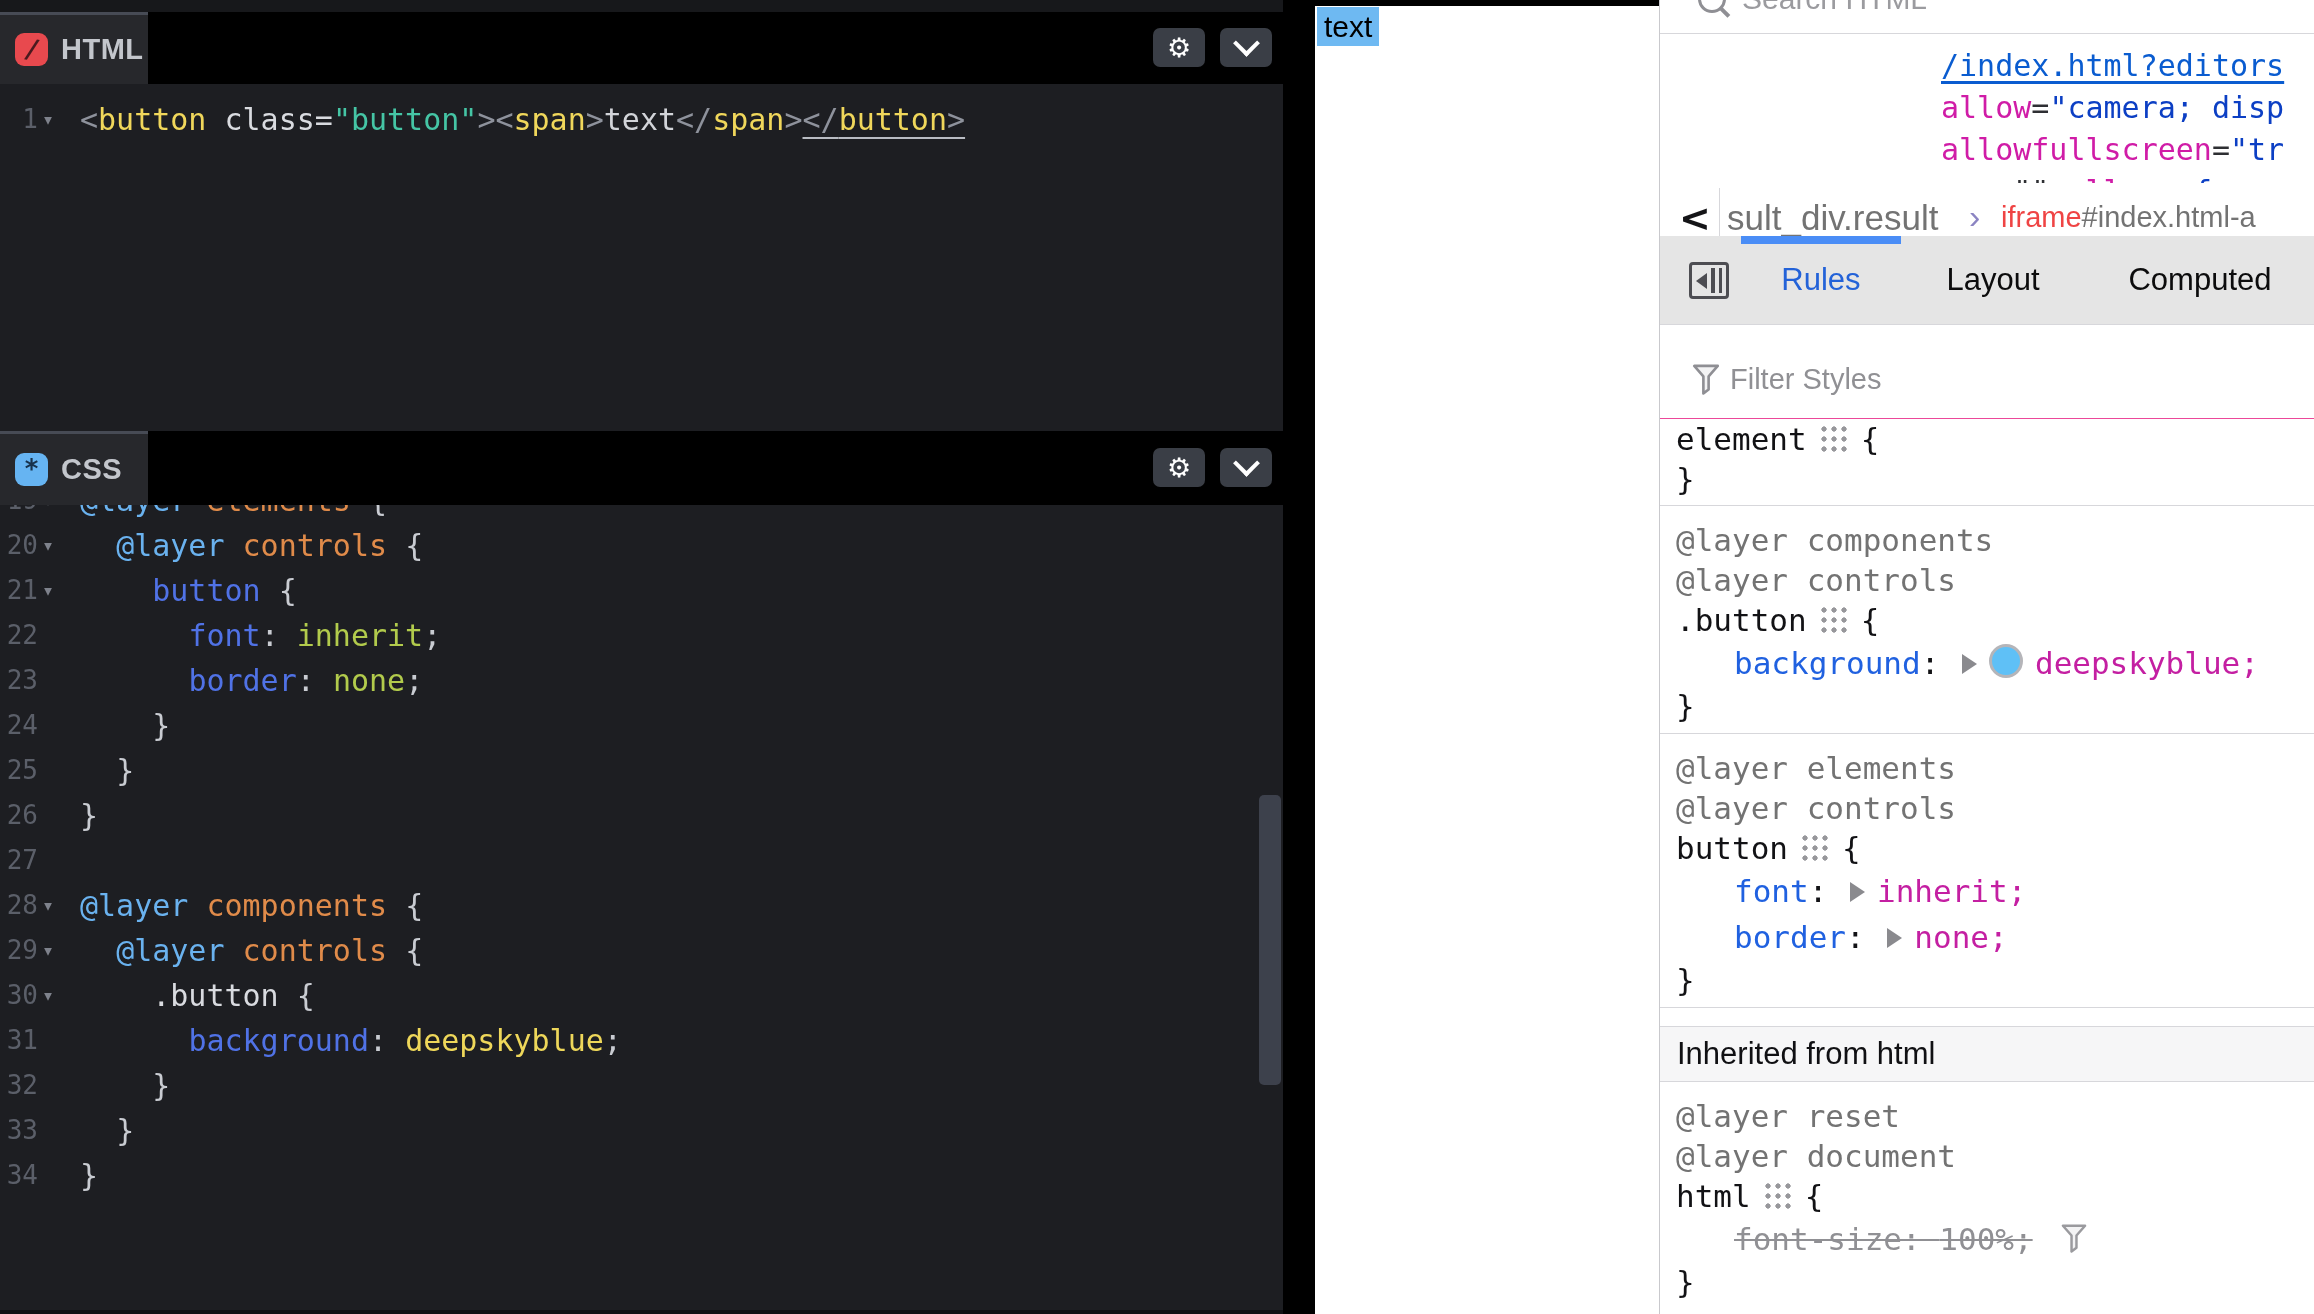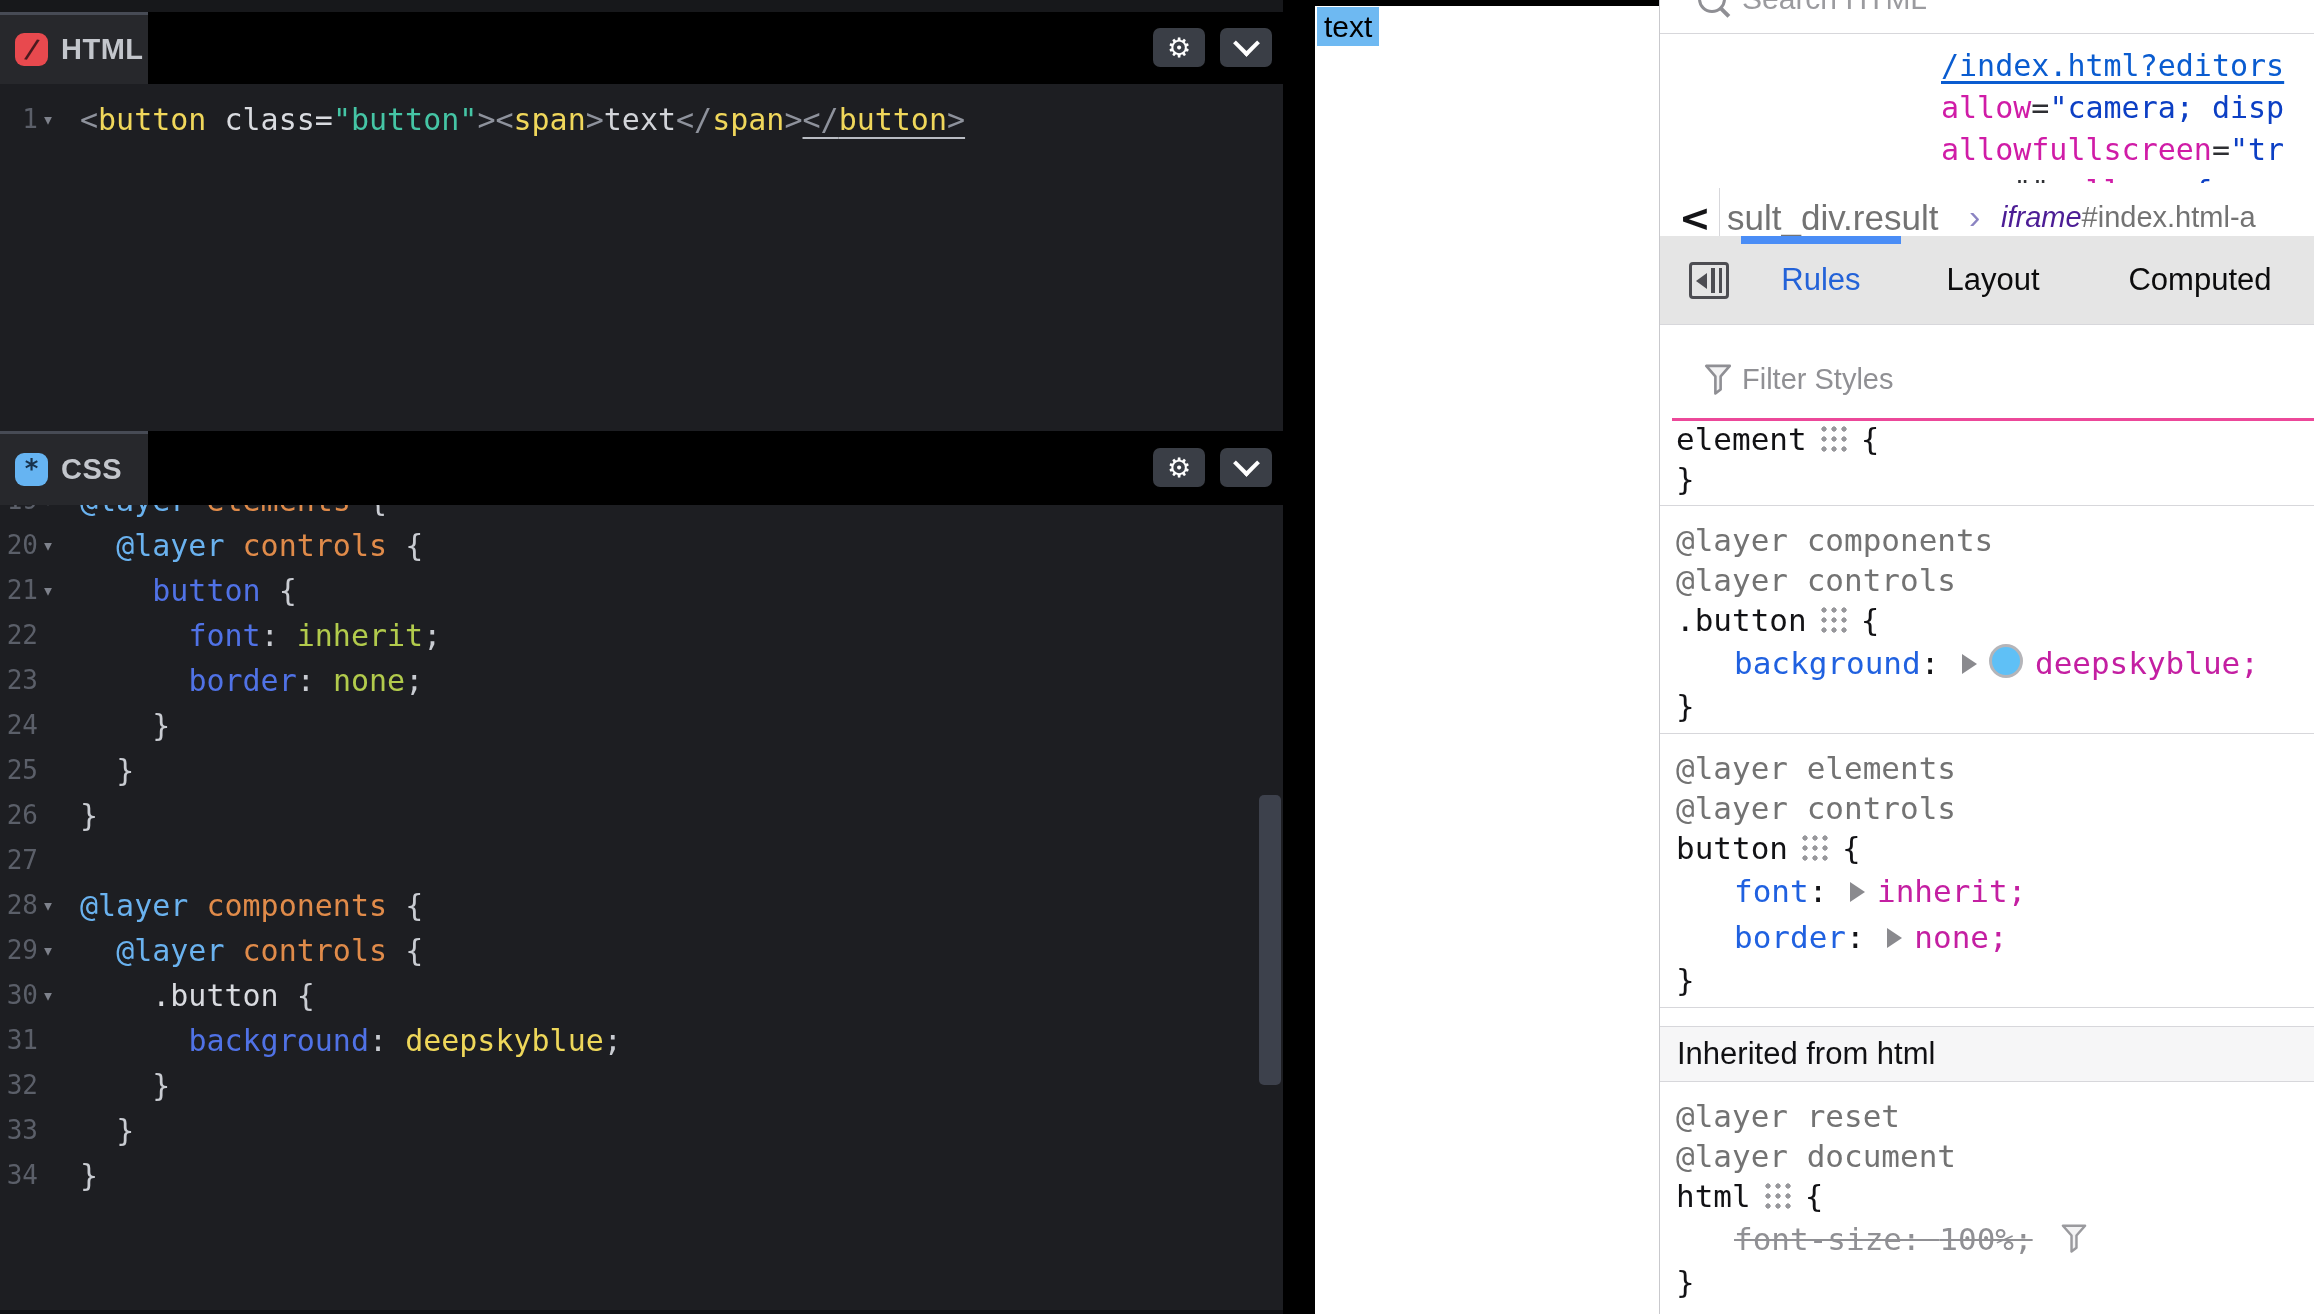--- a/index.html
+++ b/index.html
@@ -67,35 +67,35 @@
   .m-attr{color:#d01ca7;} .m-val{color:#0c3fc4;} .m-punct{color:#2e2f33;}
   .breadcrumb-row{position:absolute;top:183px;left:0;right:0;height:69px;background:#fff;
                   border-bottom:1px solid #e4e4e7;overflow:hidden;}
   .back-btn{position:absolute;left:12px;top:0;width:46px;height:69px;display:flex;align-items:center;
             justify-content:center;font:900 38px "DejaVu Sans",sans-serif;color:#141417;}
   .crumb-divider{position:absolute;left:59px;top:5px;width:1px;height:59px;background:#d7d7db;}
   .crumb1{position:absolute;left:67px;top:0;color:#737373;font-size:35px;line-height:69px;}
   .crumb-sep{position:absolute;left:309px;top:0;color:#8b84c2;font-size:34px;line-height:66px;}
   .crumb2{position:absolute;left:341px;top:0;right:0;font-size:29px;line-height:69px;
           white-space:nowrap;overflow:hidden;}
-  .crumb2 .tagpart{color:#4c1d95;font-style:italic;} .crumb2 .restpart{color:#737373;}
+  .crumb2 .tagpart{color:#ef4444;} .crumb2 .restpart{color:#737373;}
   .tab-strip{position:absolute;top:236px;left:0;right:0;height:88px;background:#e5e5e5;
              border-bottom:1px solid #d7d7db;}
   .tab-indicator{position:absolute;left:81px;top:0;width:160px;height:8px;background:#4a8df6;}
   .toggle-ico{position:absolute;left:29px;top:26px;width:40px;height:37px;border:3px solid #4d4d52;
               border-radius:4px;box-sizing:border-box;display:flex;align-items:center;gap:4px;
               padding:3px 4px;}
   .tri{width:0;height:0;border-right:11px solid #4d4d52;border-top:8px solid transparent;
        border-bottom:8px solid transparent;}
   .vbar{width:5px;height:100%;background:#4d4d52;}
   .dtab{position:absolute;top:0;height:88px;font-size:31px;line-height:88px;text-align:center;}
   .dtab-rules{left:81px;width:160px;color:#2362d8;}
   .dtab-layout{left:258px;width:150px;color:#0c0c0d;}
   .dtab-computed{left:440px;width:200px;color:#0c0c0d;}
-  .filter-row{position:absolute;top:341px;left:12px;right:0;height:77px;border-bottom:3px solid #ec4899;}
+  .filter-row{position:absolute;top:341px;left:0;right:0;height:77px;border-bottom:1px solid #ec4899;}
   .funnel-ico{position:absolute;left:30px;top:21px;}
   .filter-ph{position:absolute;left:70px;top:0;color:#909094;font-size:29px;line-height:77px;}
   .rules-area{position:absolute;top:419px;left:0;right:0;bottom:0;overflow:hidden;
               font:31px/40px "DejaVu Sans Mono",monospace;}
   .rule-block{padding:14px 0 7px 16px;border-bottom:1px solid #d7d7db;}
   .rule-block.first{padding-top:0;padding-bottom:6px;}
   .rule-block.last{border-bottom:none;}
   .at-line{height:40px;color:#737373;white-space:pre;}
   .sel-line{height:40px;color:#121215;white-space:pre;}
   .close-line{height:40px;color:#121215;}

